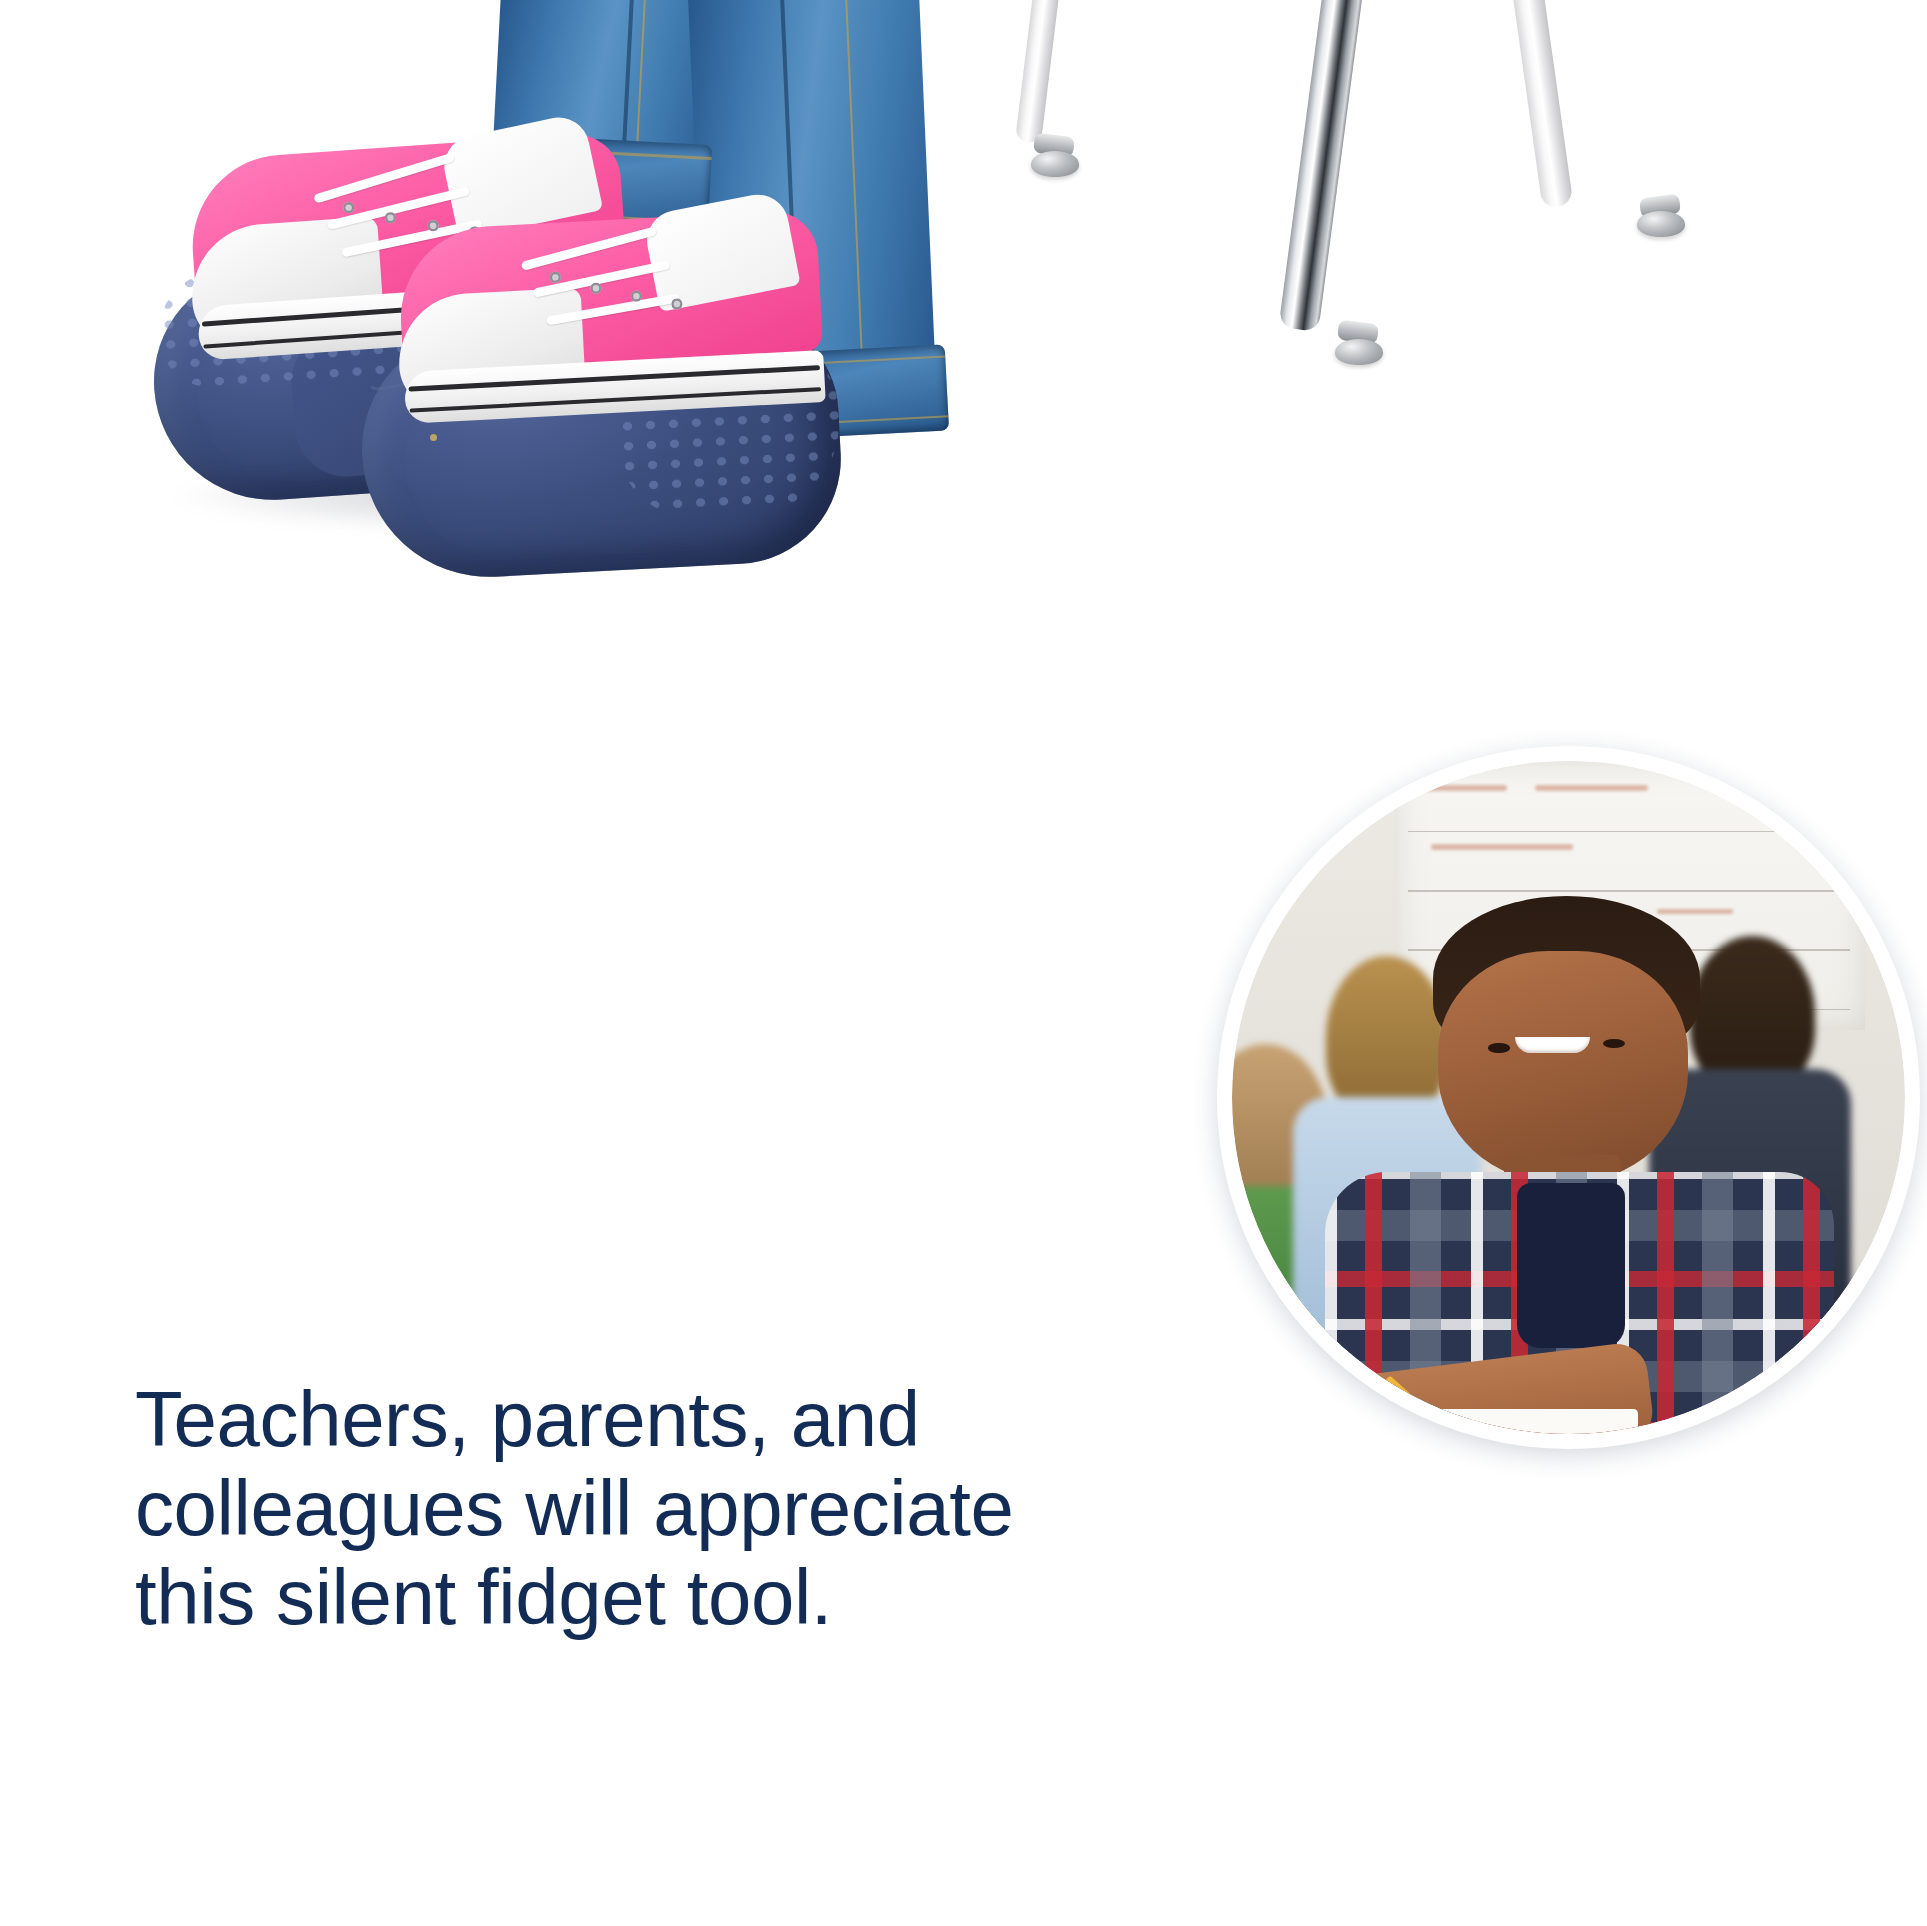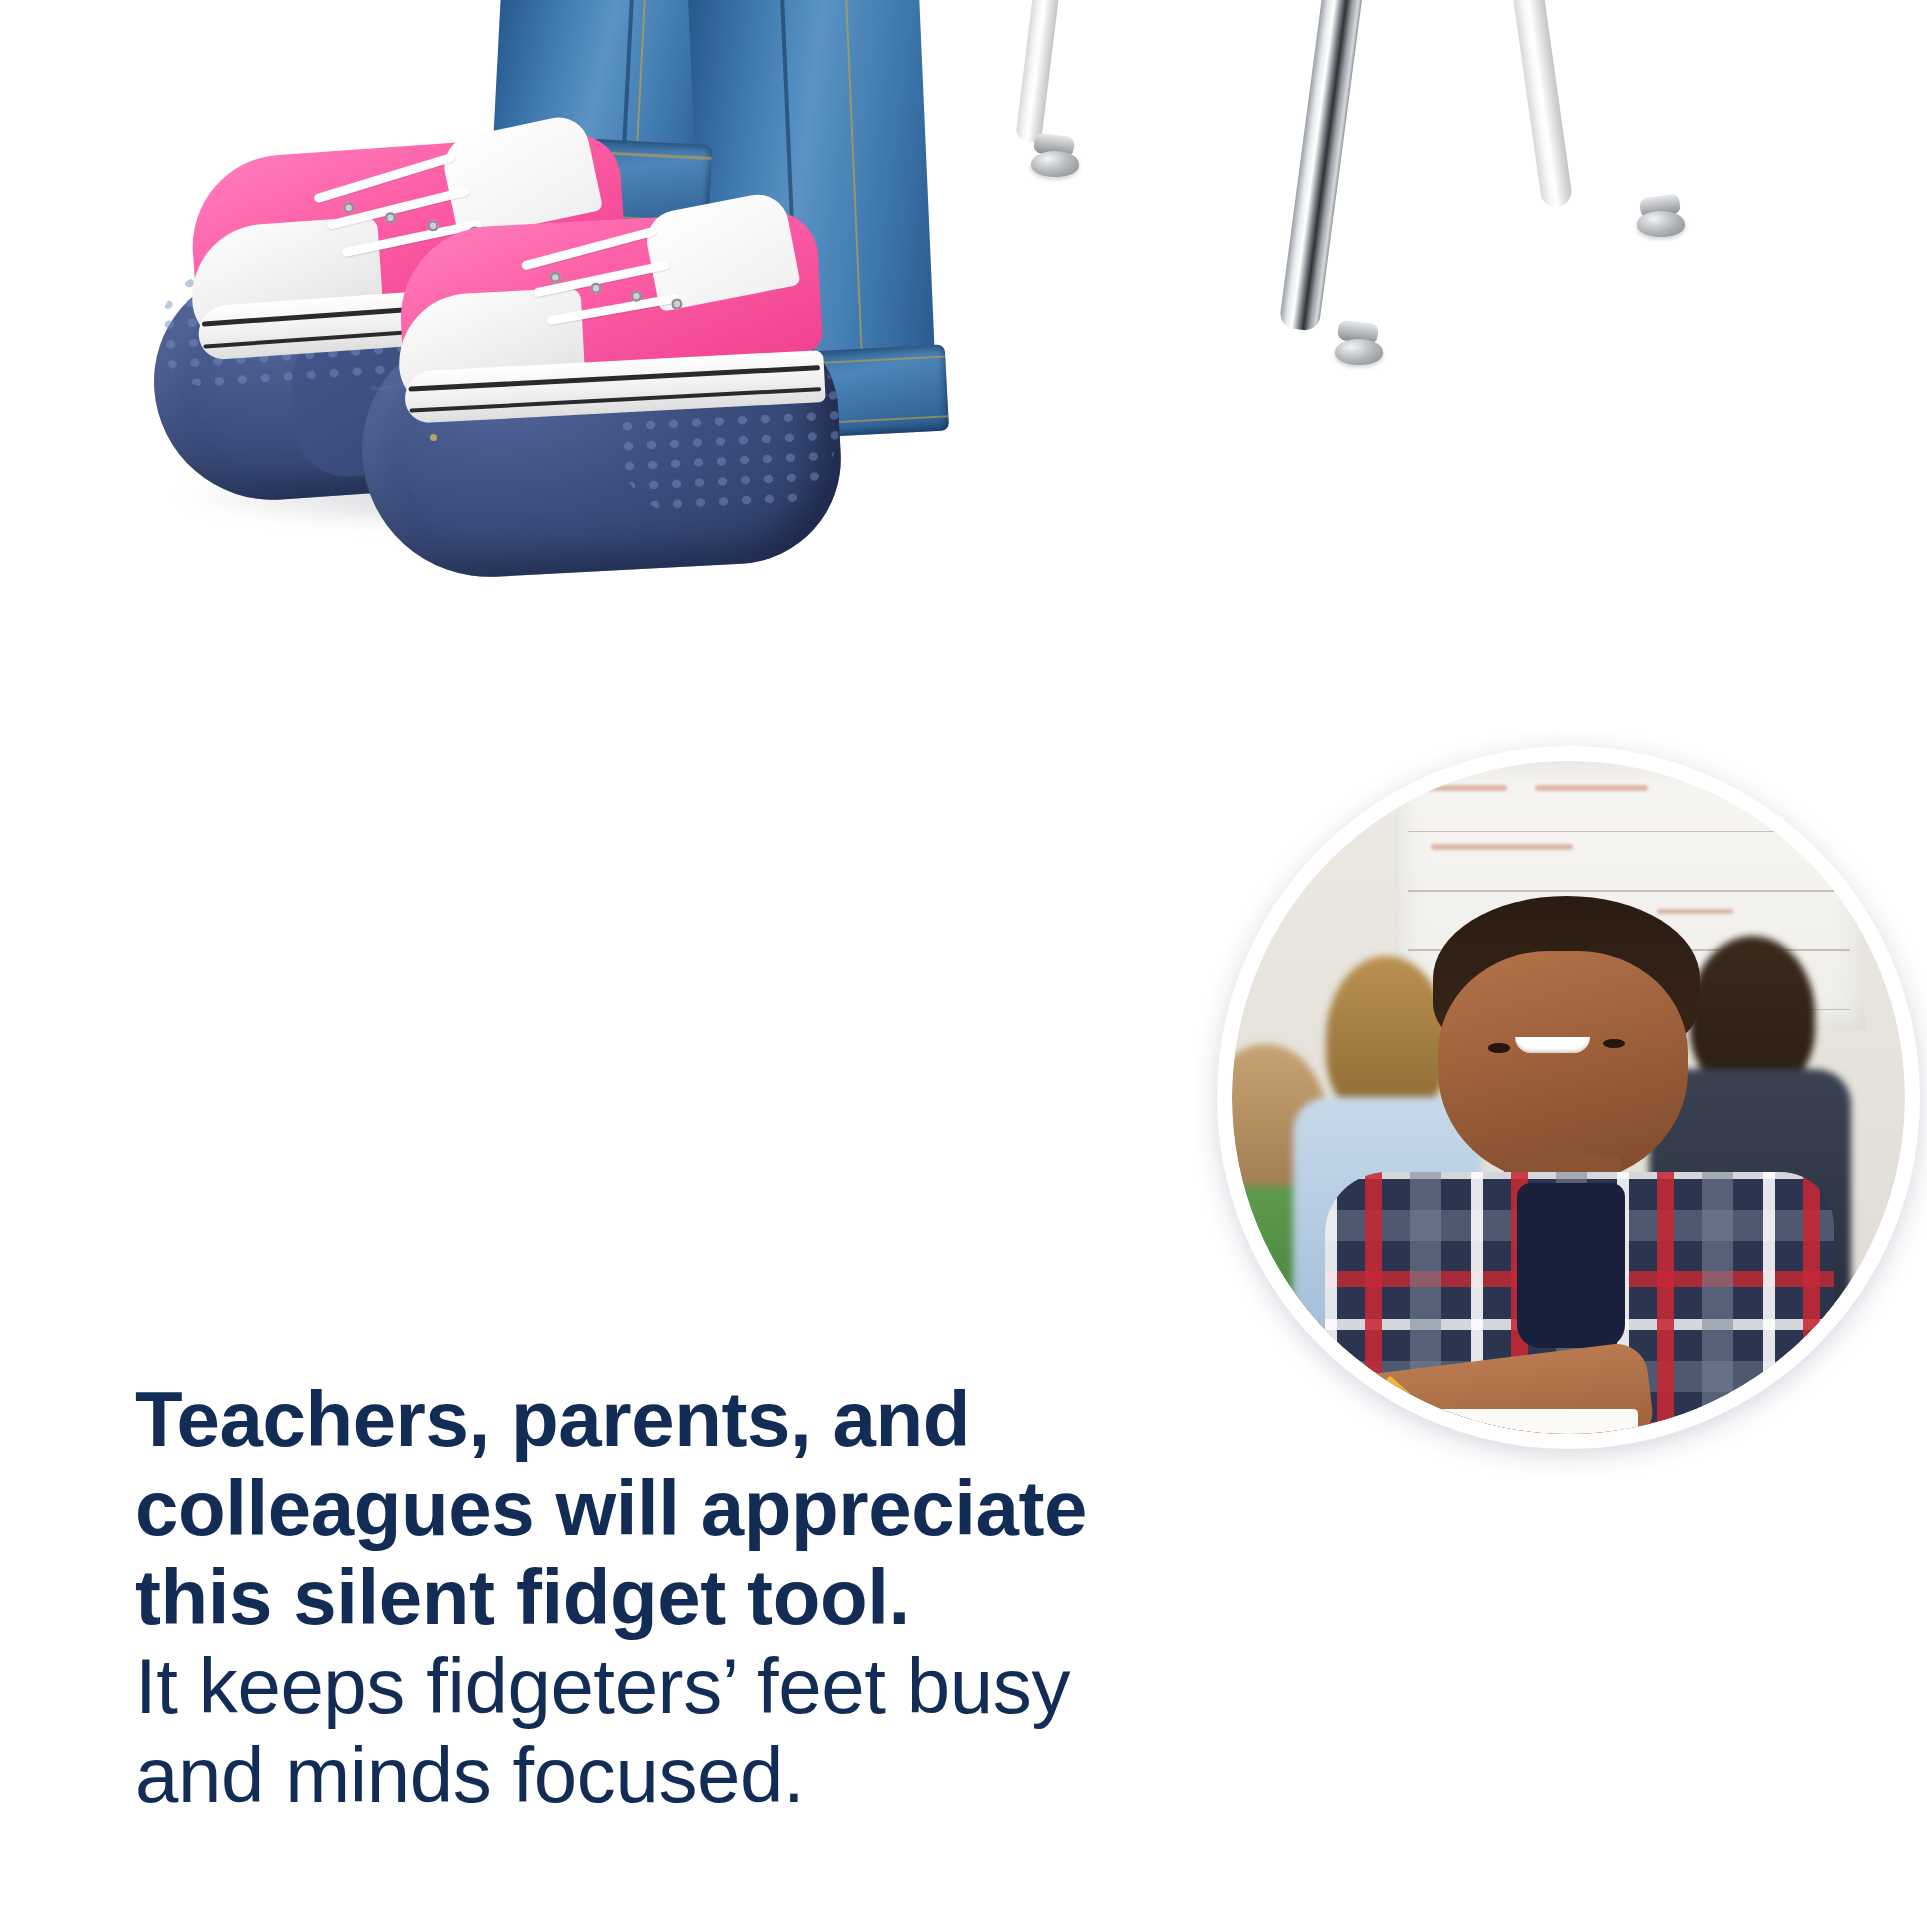--- a/index.html
+++ b/index.html
@@ -386,21 +386,21 @@
     position: absolute;
     left: 135px;
     top: 1375px;
     width: 1079px;
     color: #122c55;
     font-family: "Liberation Sans Narrow", "Liberation Sans", sans-serif;
   }
   .copy-strong {
     font-size: 78px;
     line-height: 1.14;
-    font-weight: 700;
+    font-weight: 400;
     letter-spacing: -0.4px;
     margin: 0;
     white-space: pre-line;
   }
   .copy-regular {
     font-size: 78px;
     line-height: 1.14;
     font-weight: 400;
     letter-spacing: -0.4px;
     margin: 0;
@@ -533,18 +533,16 @@
         <div class="pencil"></div>
       </div>
 
     </div>
   </div>
 
   <div class="copy">
     <p class="copy-strong">Teachers, parents, and
 colleagues will appreciate
 this silent fidget tool.</p>
-    <p class="copy-regular">It keeps fidgeters’ feet busy
-and minds focused.</p>
   </div>
 
 </div>
 
 
 </body></html>

